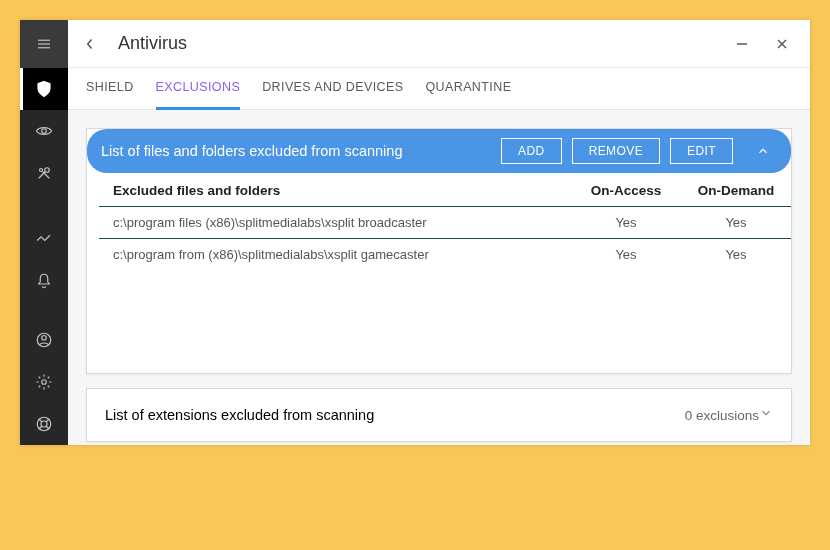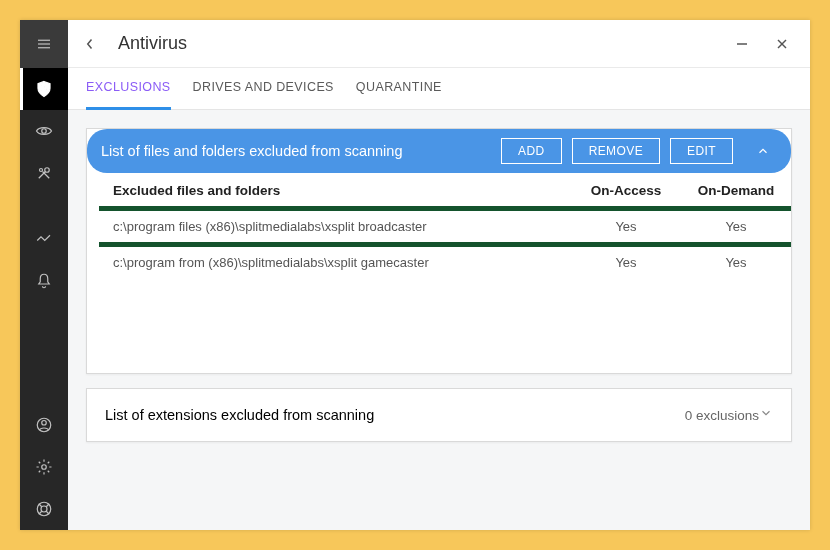--- a/index.html
+++ b/index.html
@@ -6,21 +6,21 @@
   body {
     font-family: "Segoe UI", Arial, sans-serif;
     background: #f7c75a;
     width: 830px;
     height: 550px;
     overflow: hidden;
     padding: 20px;
   }
   .window {
     width: 790px;
-    height: 510px;
+    height: 425px;
     background: #fff;
     display: flex;
     box-shadow: 0 0 4px rgba(0,0,0,0.15);
   }
   .sidebar {
     width: 48px;
     background: #272727;
     display: flex;
     flex-direction: column;
     align-items: center;
@@ -173,21 +173,21 @@
     font-size: 13.5px;
     color: #222;
     padding: 10px 14px 8px;
     font-weight: 700;
   }
   .table th.col-center { text-align: center; width: 110px; }
   .table td {
     font-size: 13px;
     color: #555;
     padding: 8px 14px;
-    border-top: 5px solid #14532d;
+    border-top: 1px solid #14532d;
   }
   .table td.col-center { text-align: center; }
   .panel-body {
     min-height: 200px;
     padding-left: 12px;
   }
   .ext-row {
     height: 52px;
     display: flex;
     align-items: center;
@@ -311,20 +311,21 @@
       </div>
       <div class="win-btn">
         <svg width="12" height="12" viewBox="0 0 12 12">
             <line x1="2" y1="2" x2="10" y2="10" stroke="#555" stroke-width="1.5"></line>
             <line x1="10" y1="2" x2="2" y2="10" stroke="#555" stroke-width="1.5"></line>
           </svg>
       </div>
     </div>
 
     <div class="tabs">
+      <div class="tab">SHIELD</div>
       <div class="tab active">EXCLUSIONS</div>
       <div class="tab">DRIVES AND DEVICES</div>
       <div class="tab">QUARANTINE</div>
     </div>
 
     <div class="content">
 
       <div class="panel">
         <div class="panel-header">
           <div class="panel-header-title">List of files and folders excluded from scanning</div>

